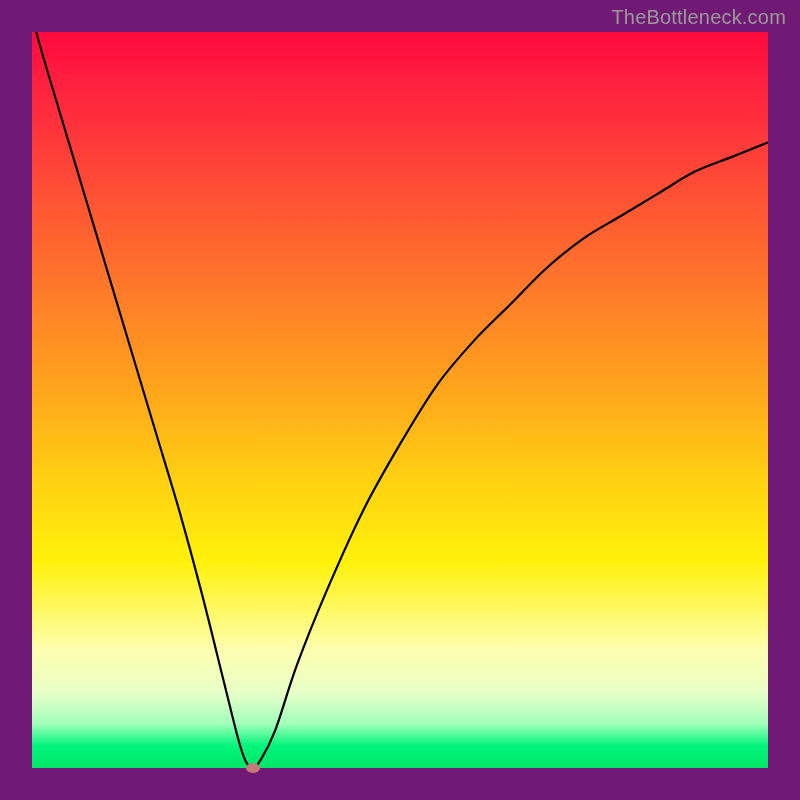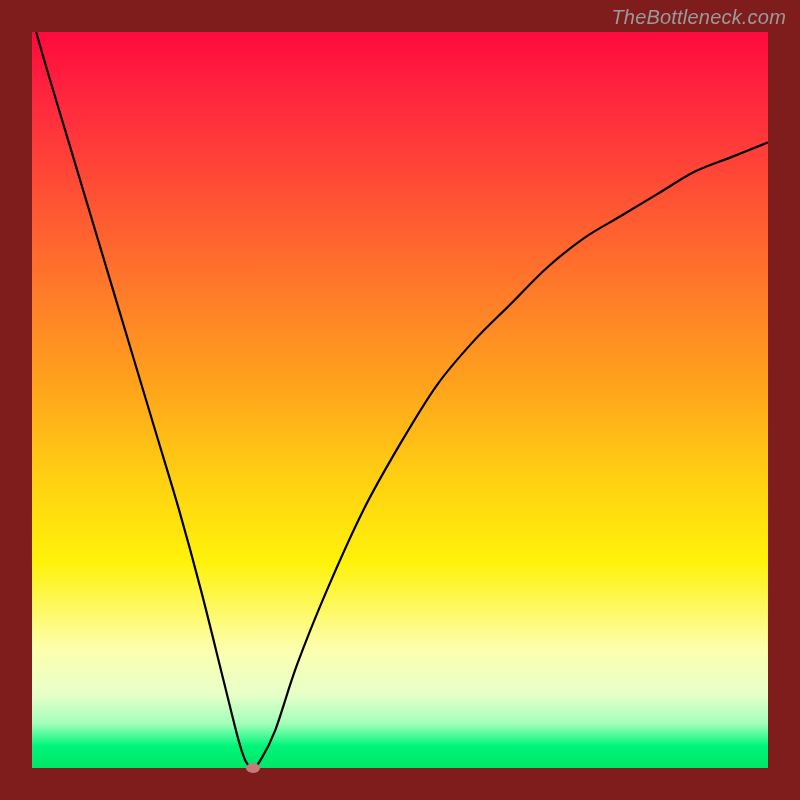--- a/index.html
+++ b/index.html
@@ -8,22 +8,21 @@
     width: 800px;
     height: 800px;
     overflow: hidden;
     background: #000;
     font-family: Arial, Helvetica, sans-serif;
   }
   .frame {
     position: relative;
     width: 800px;
     height: 800px;
-    background: #7f1d1d;
-    font-style: italic;
+    background: #701a75;
   }
   .plot-area {
     position: absolute;
     left: 32px;
     top: 32px;
     width: 736px;
     height: 736px;
     
     background: linear-gradient(
       to bottom,

